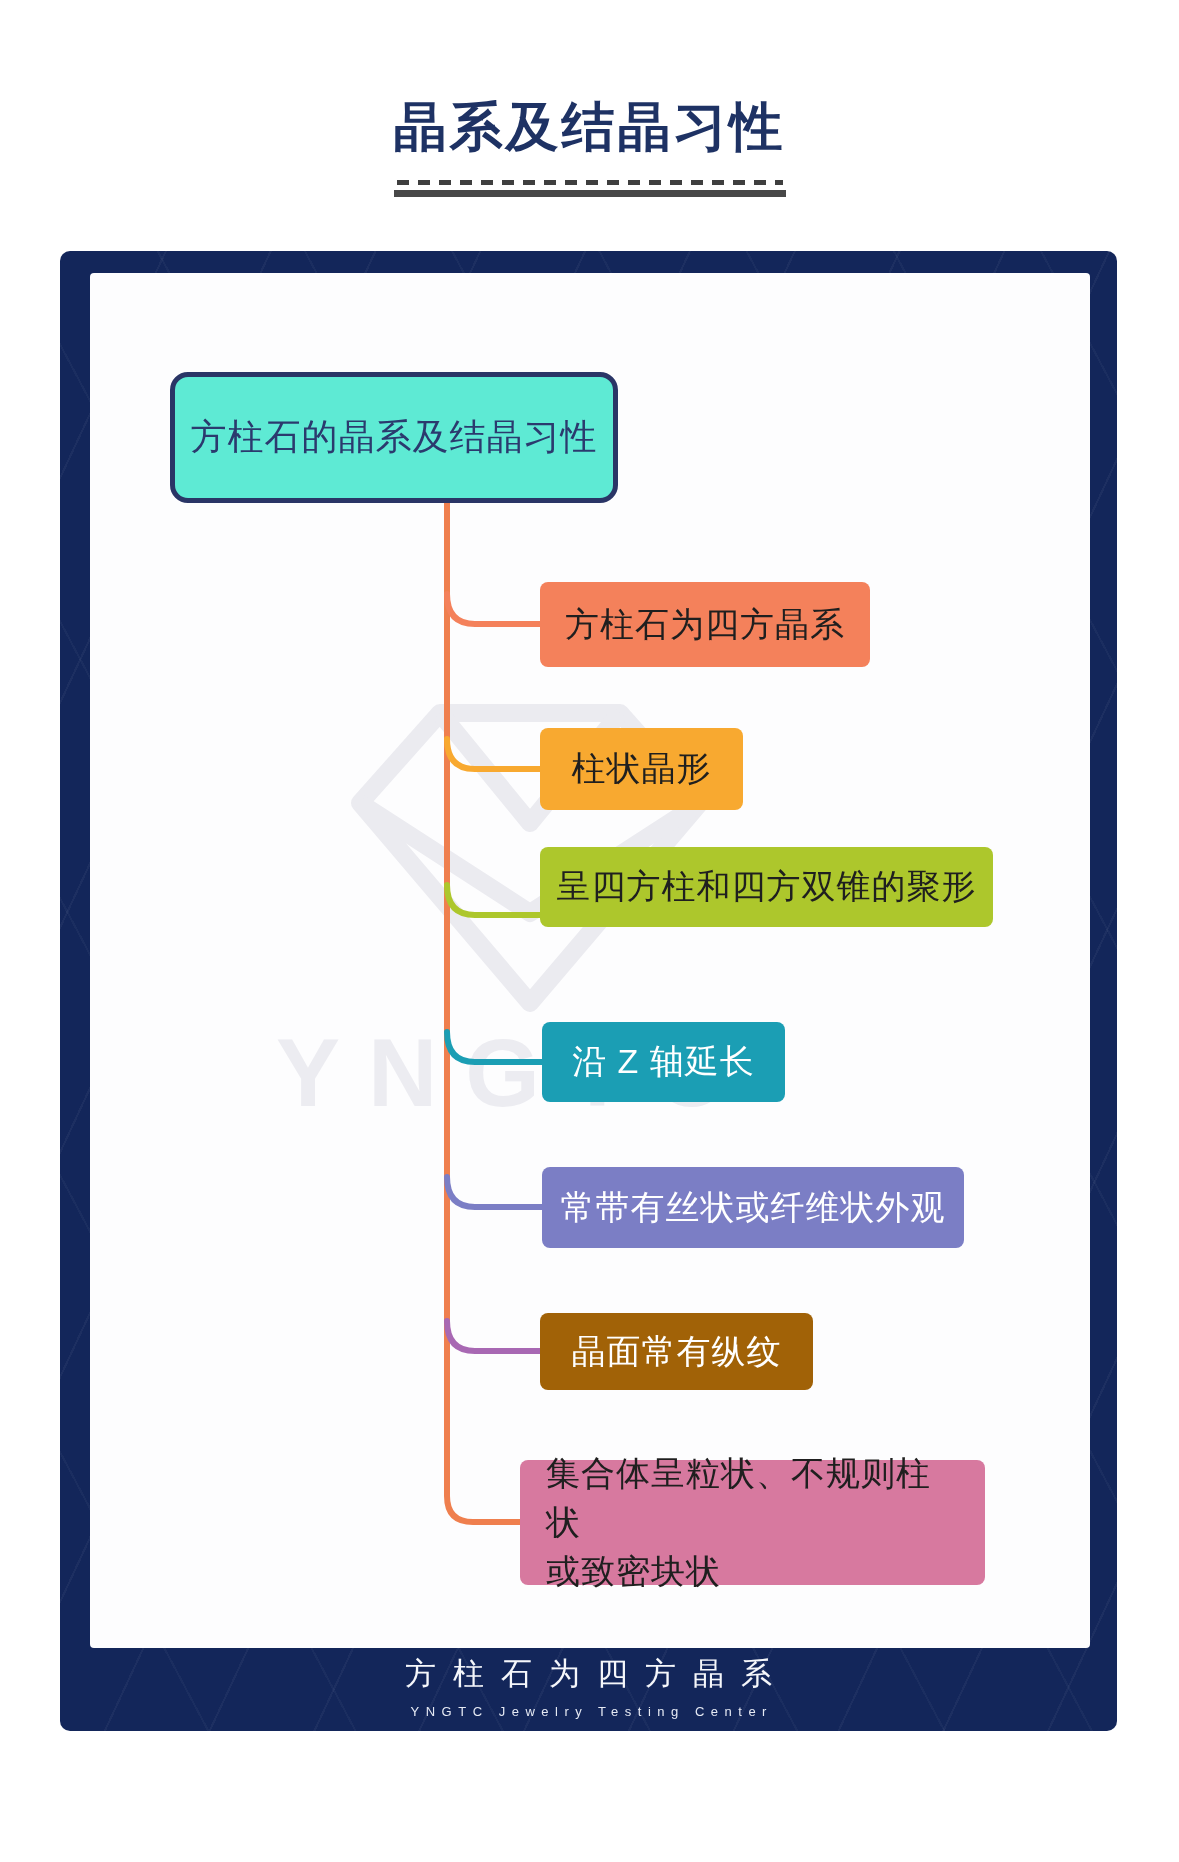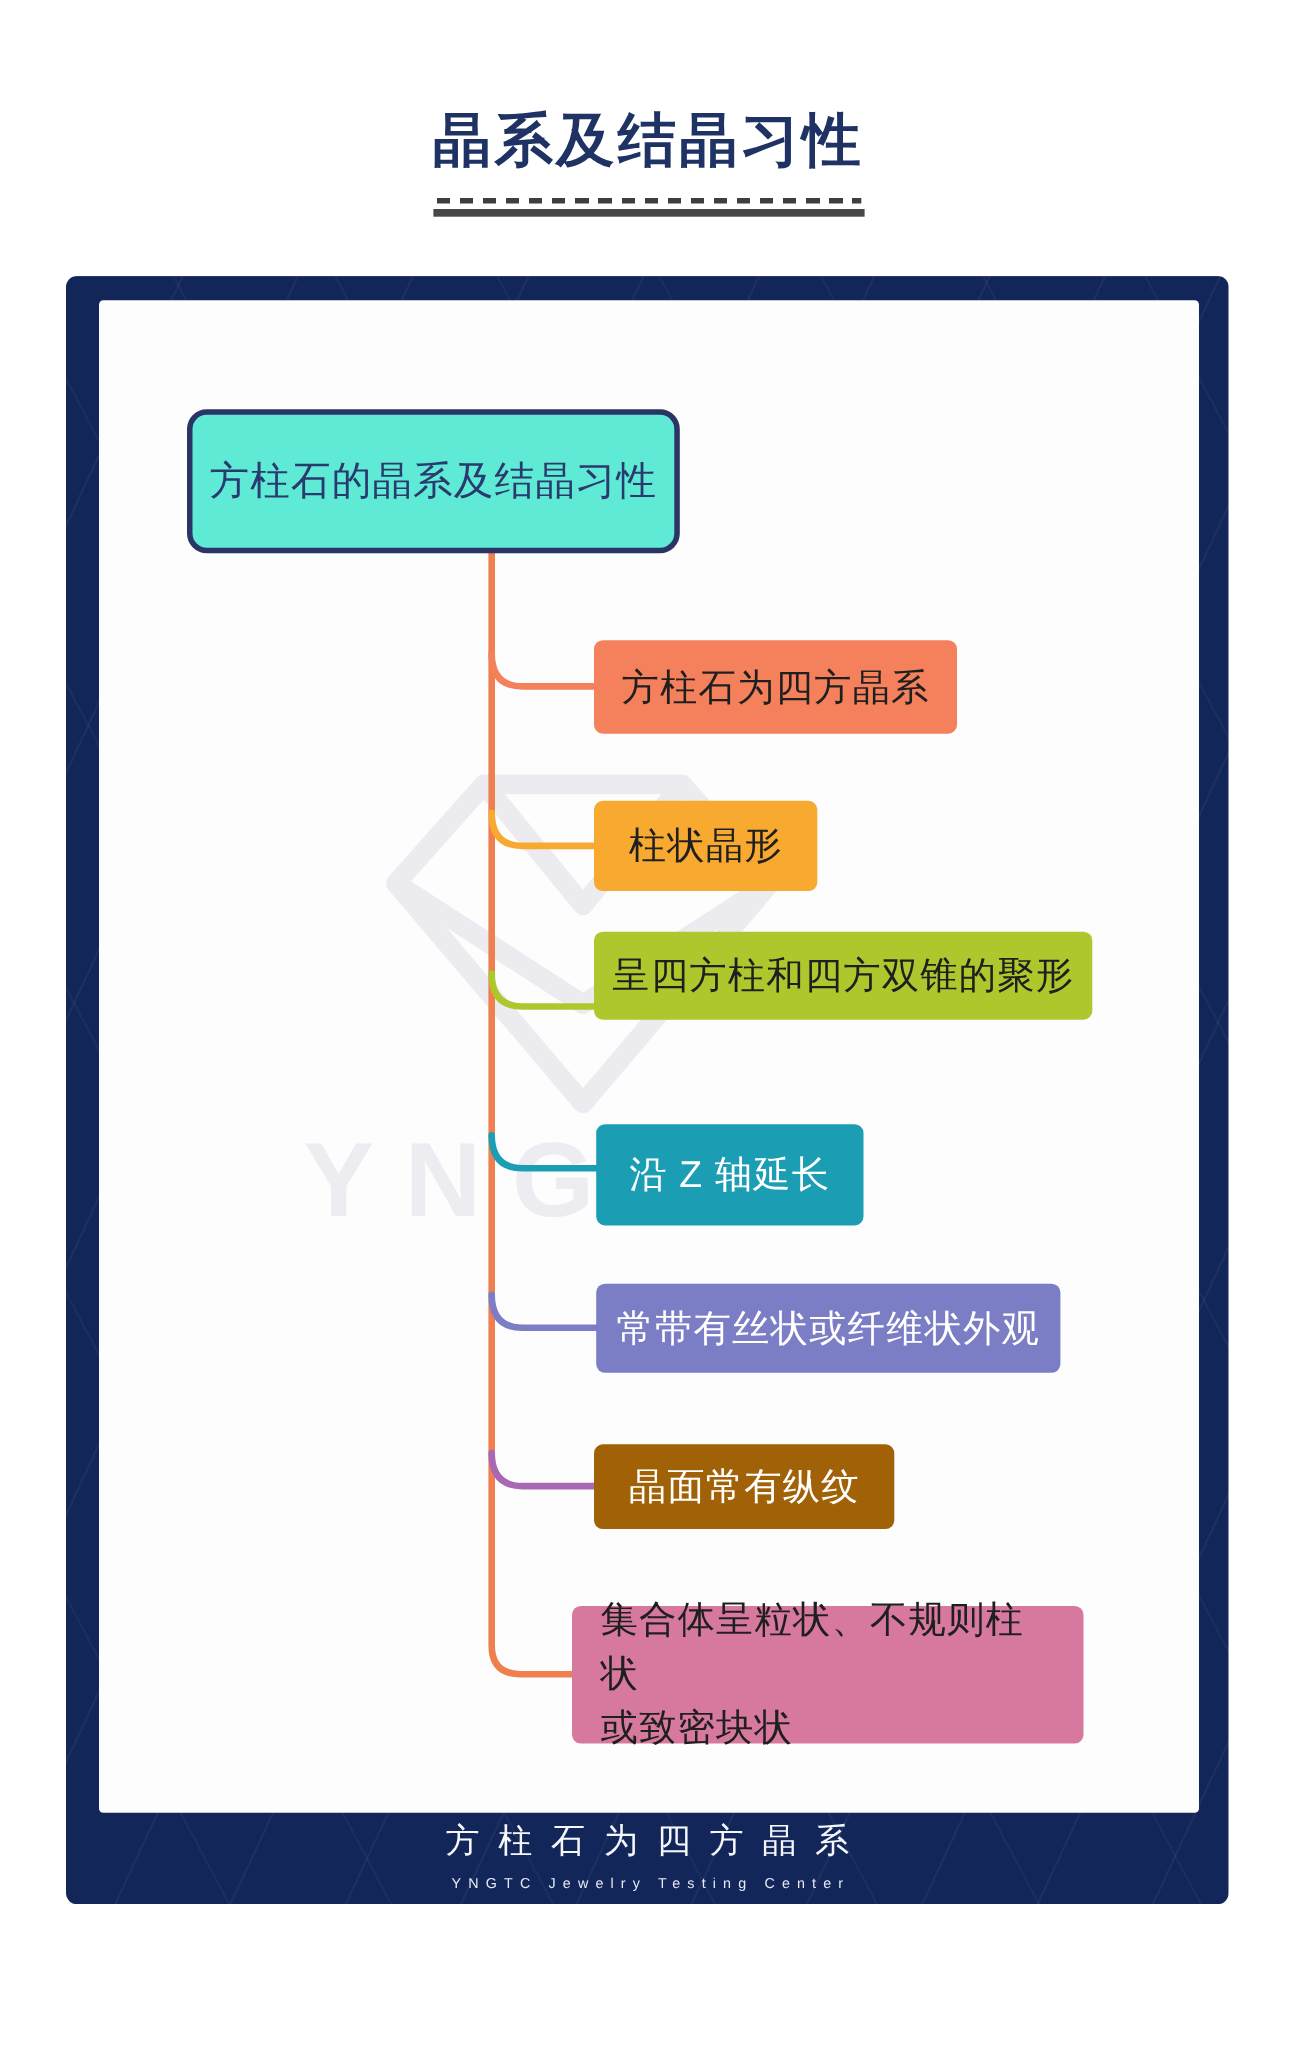--- a/index.html
+++ b/index.html
@@ -50,21 +50,21 @@
     font-size:36px;font-weight:normal;color:#2B3A6E;letter-spacing:1px;
   }
   .node{
     position:absolute;z-index:3;border-radius:8px;
     display:flex;align-items:center;justify-content:center;box-sizing:border-box;
     font-size:34px;font-weight:normal;letter-spacing:1px;
   }
   .n1{left:450px;top:309px;width:330px;height:85px;}
   .n2{left:450px;top:455px;width:203px;height:82px;}
   .n3{left:450px;top:574px;width:453px;height:80px;}
-  .n4{left:452px;top:749px;width:243px;height:92px;}
+  .n4{left:452px;top:749px;width:243px;height:80px;}
   .n5{left:452px;top:894px;width:422px;height:81px;}
   .n6{left:450px;top:1040px;width:273px;height:77px;}
   .n7{
     left:430px;top:1187px;width:465px;height:125px;
     justify-content:flex-start;text-align:left;padding:0 26px;
     white-space:pre-line;line-height:1.45;
   }
   
   .footer{position:absolute;left:0;right:0;top:1402px;text-align:center;}
   .footer-cn{

